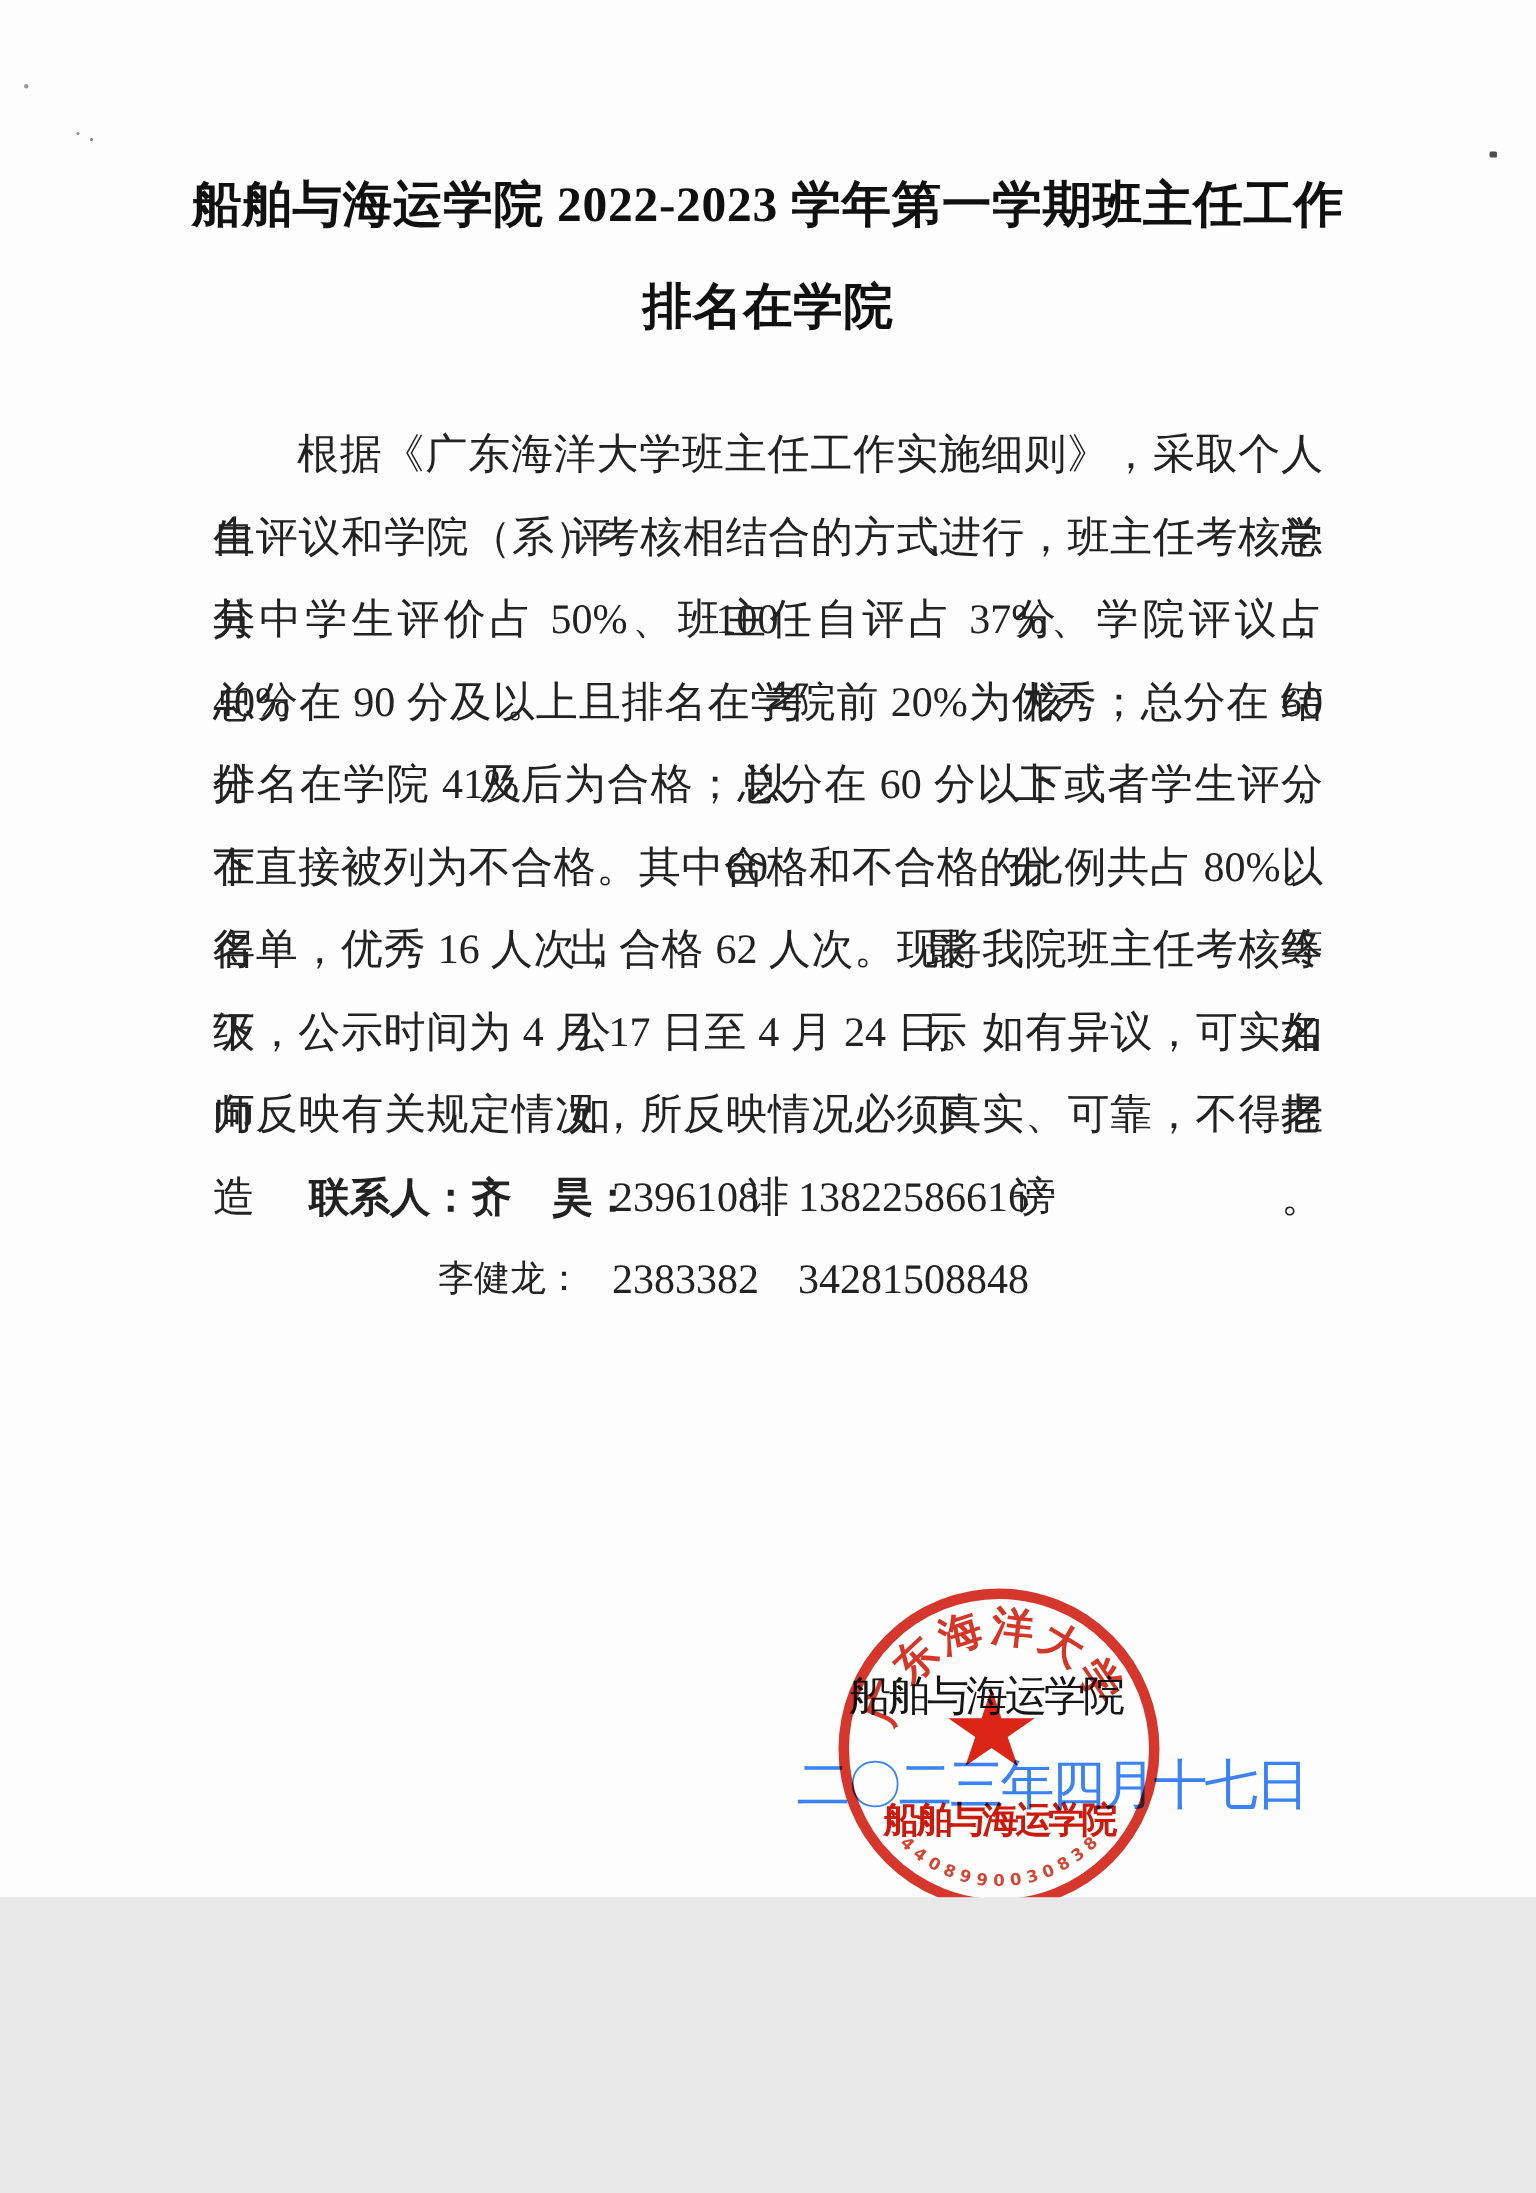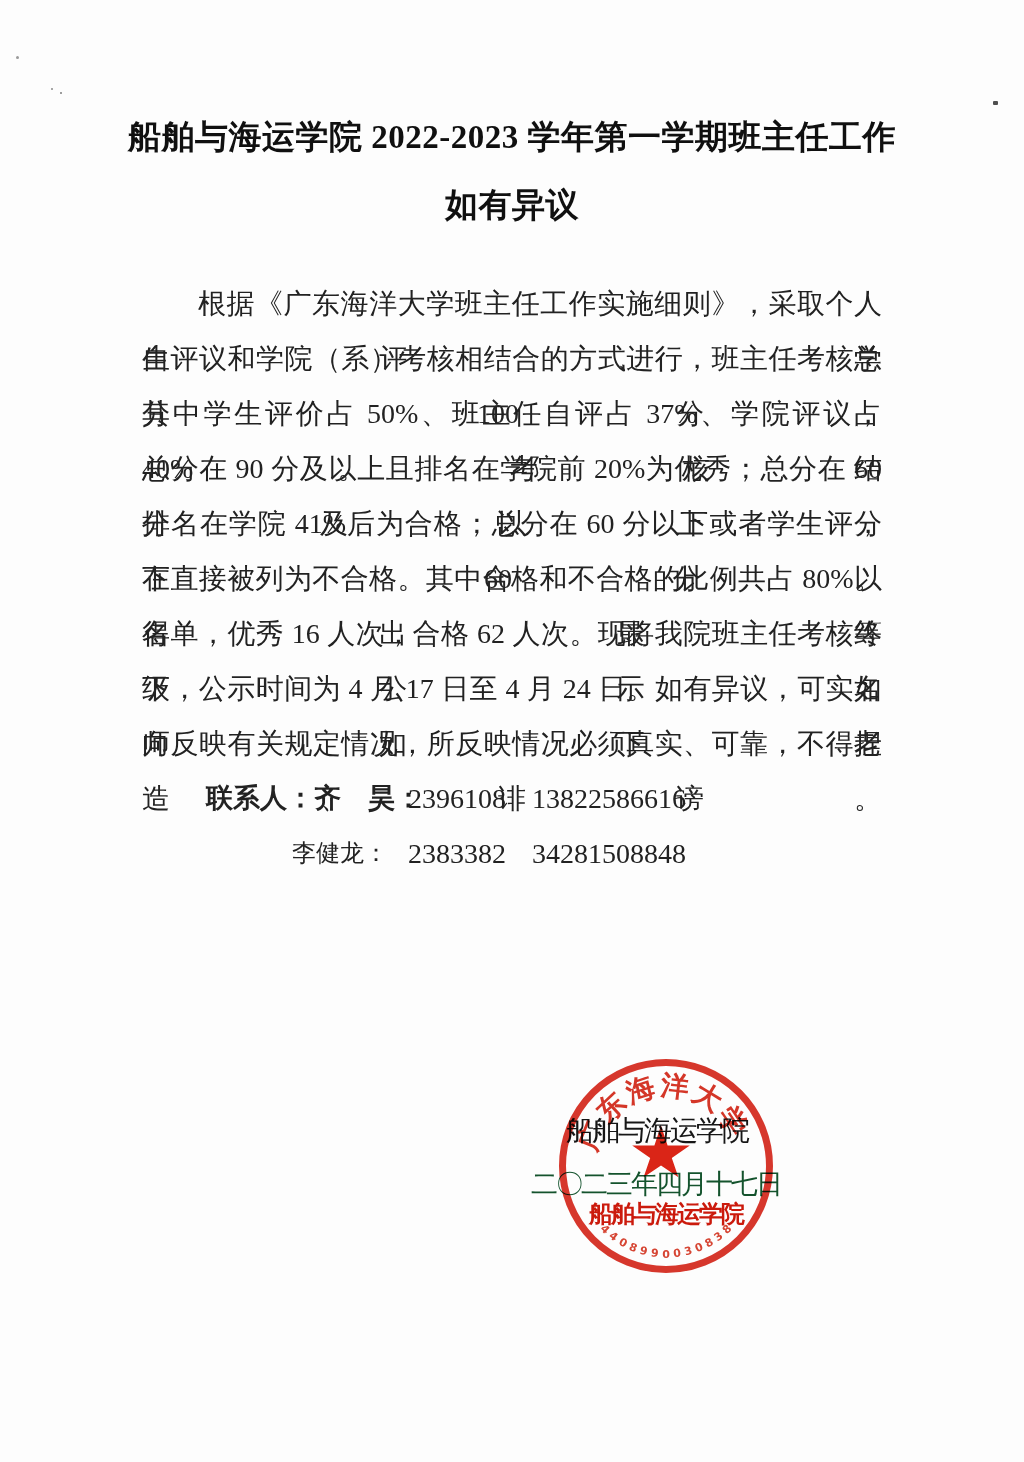--- a/index.html
+++ b/index.html
@@ -1,17 +1,17 @@
 <!DOCTYPE html>
 <html><head>
 <meta charset="utf-8">
 <style>
   html,body { margin:0; padding:0; background:#e8e8e8; }
   .page {
-    position:relative; width:1024px; height:1462px;
+    position:relative; width:1024px; height:1265px;
     background:#fdfdfd; overflow:hidden;
     font-family:"Liberation Serif","DejaVu Serif",serif;
     color:#1e1e1e;
   }
 
   
   .title { position:absolute; top:103px; left:0; width:100%; text-align:center;
            font-weight:700; font-size:33px; color:#101010; }
   .title .tline { line-height:68px; letter-spacing:0.5px; }
 
@@ -25,22 +25,22 @@
   .crow { position:relative; height:55px; line-height:55px; }
   .crow span { position:absolute; top:0; white-space:nowrap; }
   .crow .c-who1  { left:64px;  font-size:27px;font-weight:bold; }
   .crow .c-who2  { left:150px; font-size:24px; }
   .crow .c-office{ left:266px; }
   .crow .c-phone { left:390px; }
 
   
   .sig-org  { position:absolute; left:566px; top:1112px; font-size:28px;
               letter-spacing:-2px; color:#161616; z-index:1; white-space:nowrap; }
-  .sig-date { position:absolute; left:531px; top:1166px; font-size:27px;
-              letter-spacing:-2px; color:#14532d; z-index:1; white-space:nowrap; }
+  .sig-date { position:absolute; left:531px; top:1166px; font-size:36px;
+              letter-spacing:-2px; color:#3b82f6; z-index:1; white-space:nowrap; }
 
   
   .stamp { position:absolute; left:559px; top:1059px; width:214px; height:214px;
            z-index:2; mix-blend-mode:multiply; }
   .stamp-ring { position:absolute; inset:0; border:7px solid #d5281c;
                 border-radius:50%; opacity:.93; }
   .arc-group { position:absolute; inset:0; transform:rotate(-6deg); }
   .arc-ch { position:absolute; left:50%; top:50%; font-weight:700; font-size:28px;
             color:#d63628; line-height:1; }
   .arc-ch:nth-child(1){ transform:translate(-50%,-50%) rotate(-62deg)   translateY(-80px); }
@@ -84,21 +84,21 @@
   .speck.s3 { left:60px;  top:92px;  width:2px; height:2px; background:#7d7d7d; }
   .speck.s4 { left:993px; top:101px; width:5px; height:4px; background:#4f4f4f; border-radius:1px; }
 </style>
 </head>
 <body>
 
 <div class="page">
 
   <div class="title">
     <div class="tline">船舶与海运学院 2022-2023 学年第一学期班主任工作</div>
-    <div class="tline">如有异议</div>
+    <div class="tline">排名在学院</div>
   </div>
 
   <div class="bodyblock">
     <div class="bline indent">根据《广东海洋大学班主任工作实施细则》，采取个人自评、学</div>
     <div class="bline">生评议和学院（系）考核相结合的方式进行，班主任考核总分 100 分，</div>
     <div class="bline">其中学生评价占 50%、班主任自评占 37%、学院评议占 40%。考核结</div>
     <div class="bline">总分在 90 分及以上且排名在学院前 20%为优秀；总分在 60 分及以上，</div>
     <div class="bline">排名在学院 41%后为合格；总分在 60 分以下或者学生评分在 60 分以</div>
     <div class="bline">下直接被列为不合格。其中合格和不合格的比例共占 80%。得出最终</div>
     <div class="bline">名单，优秀 16 人次，合格 62 人次。现将我院班主任考核等级公示如</div>

